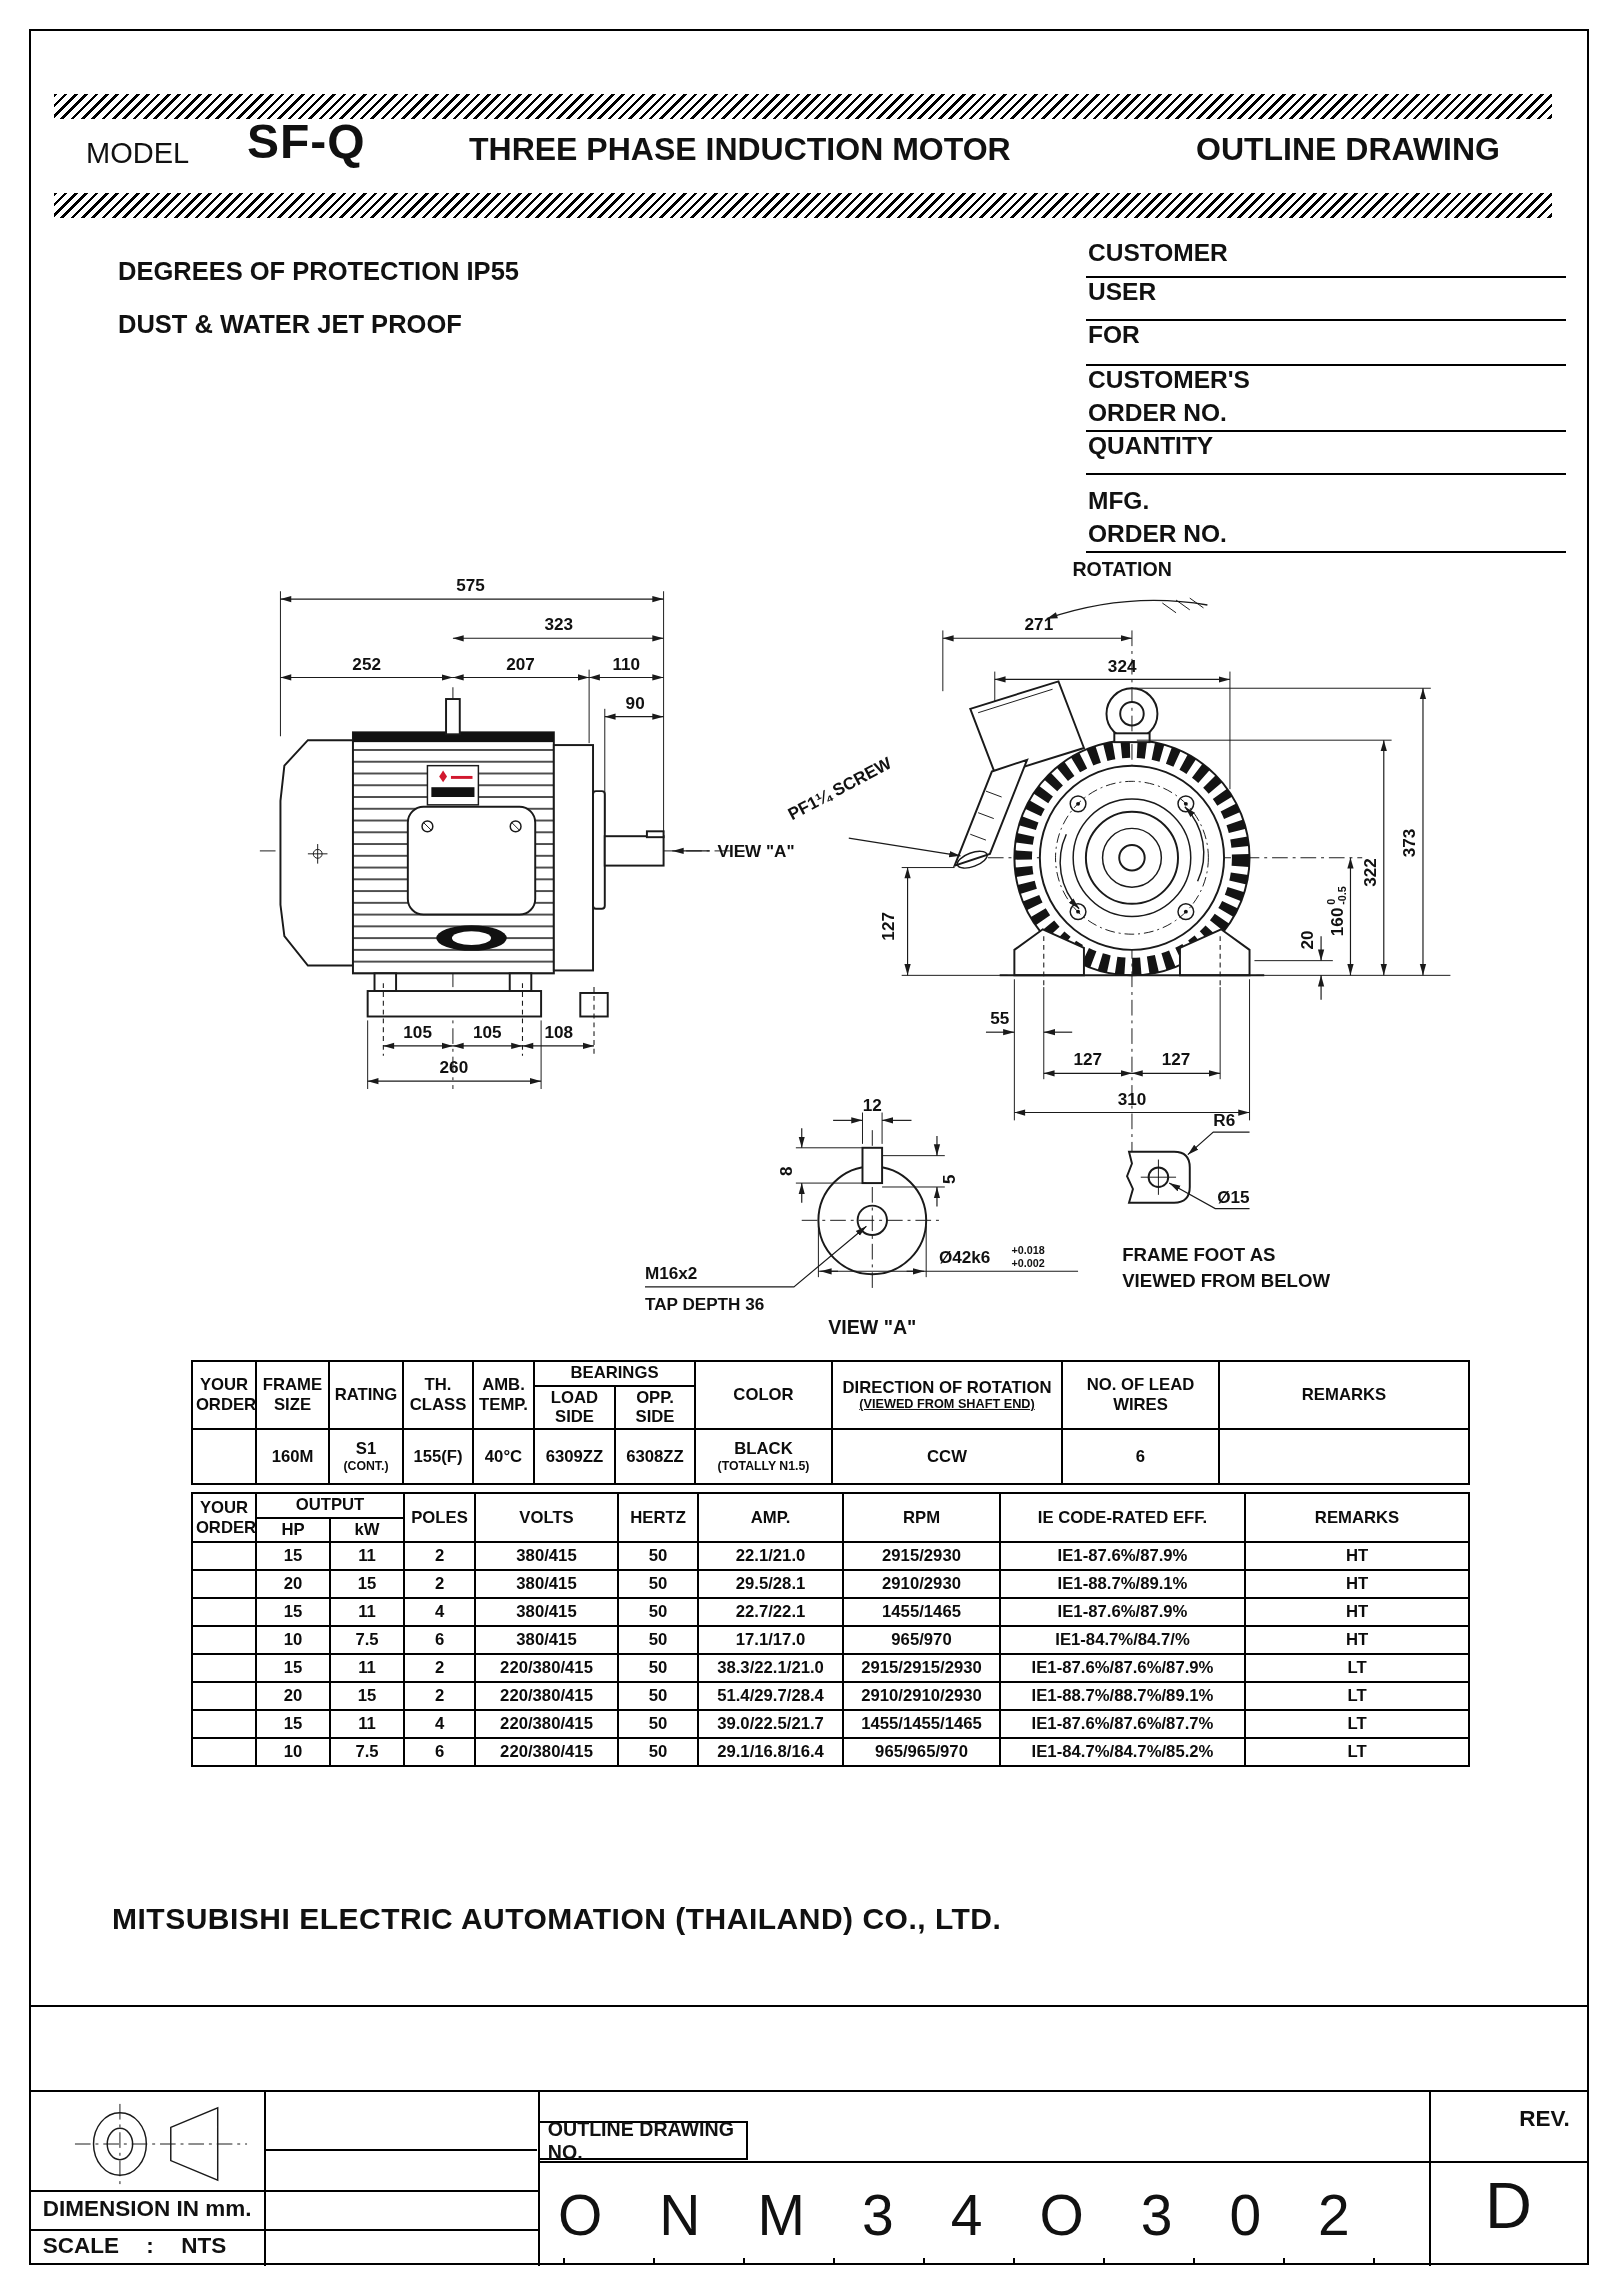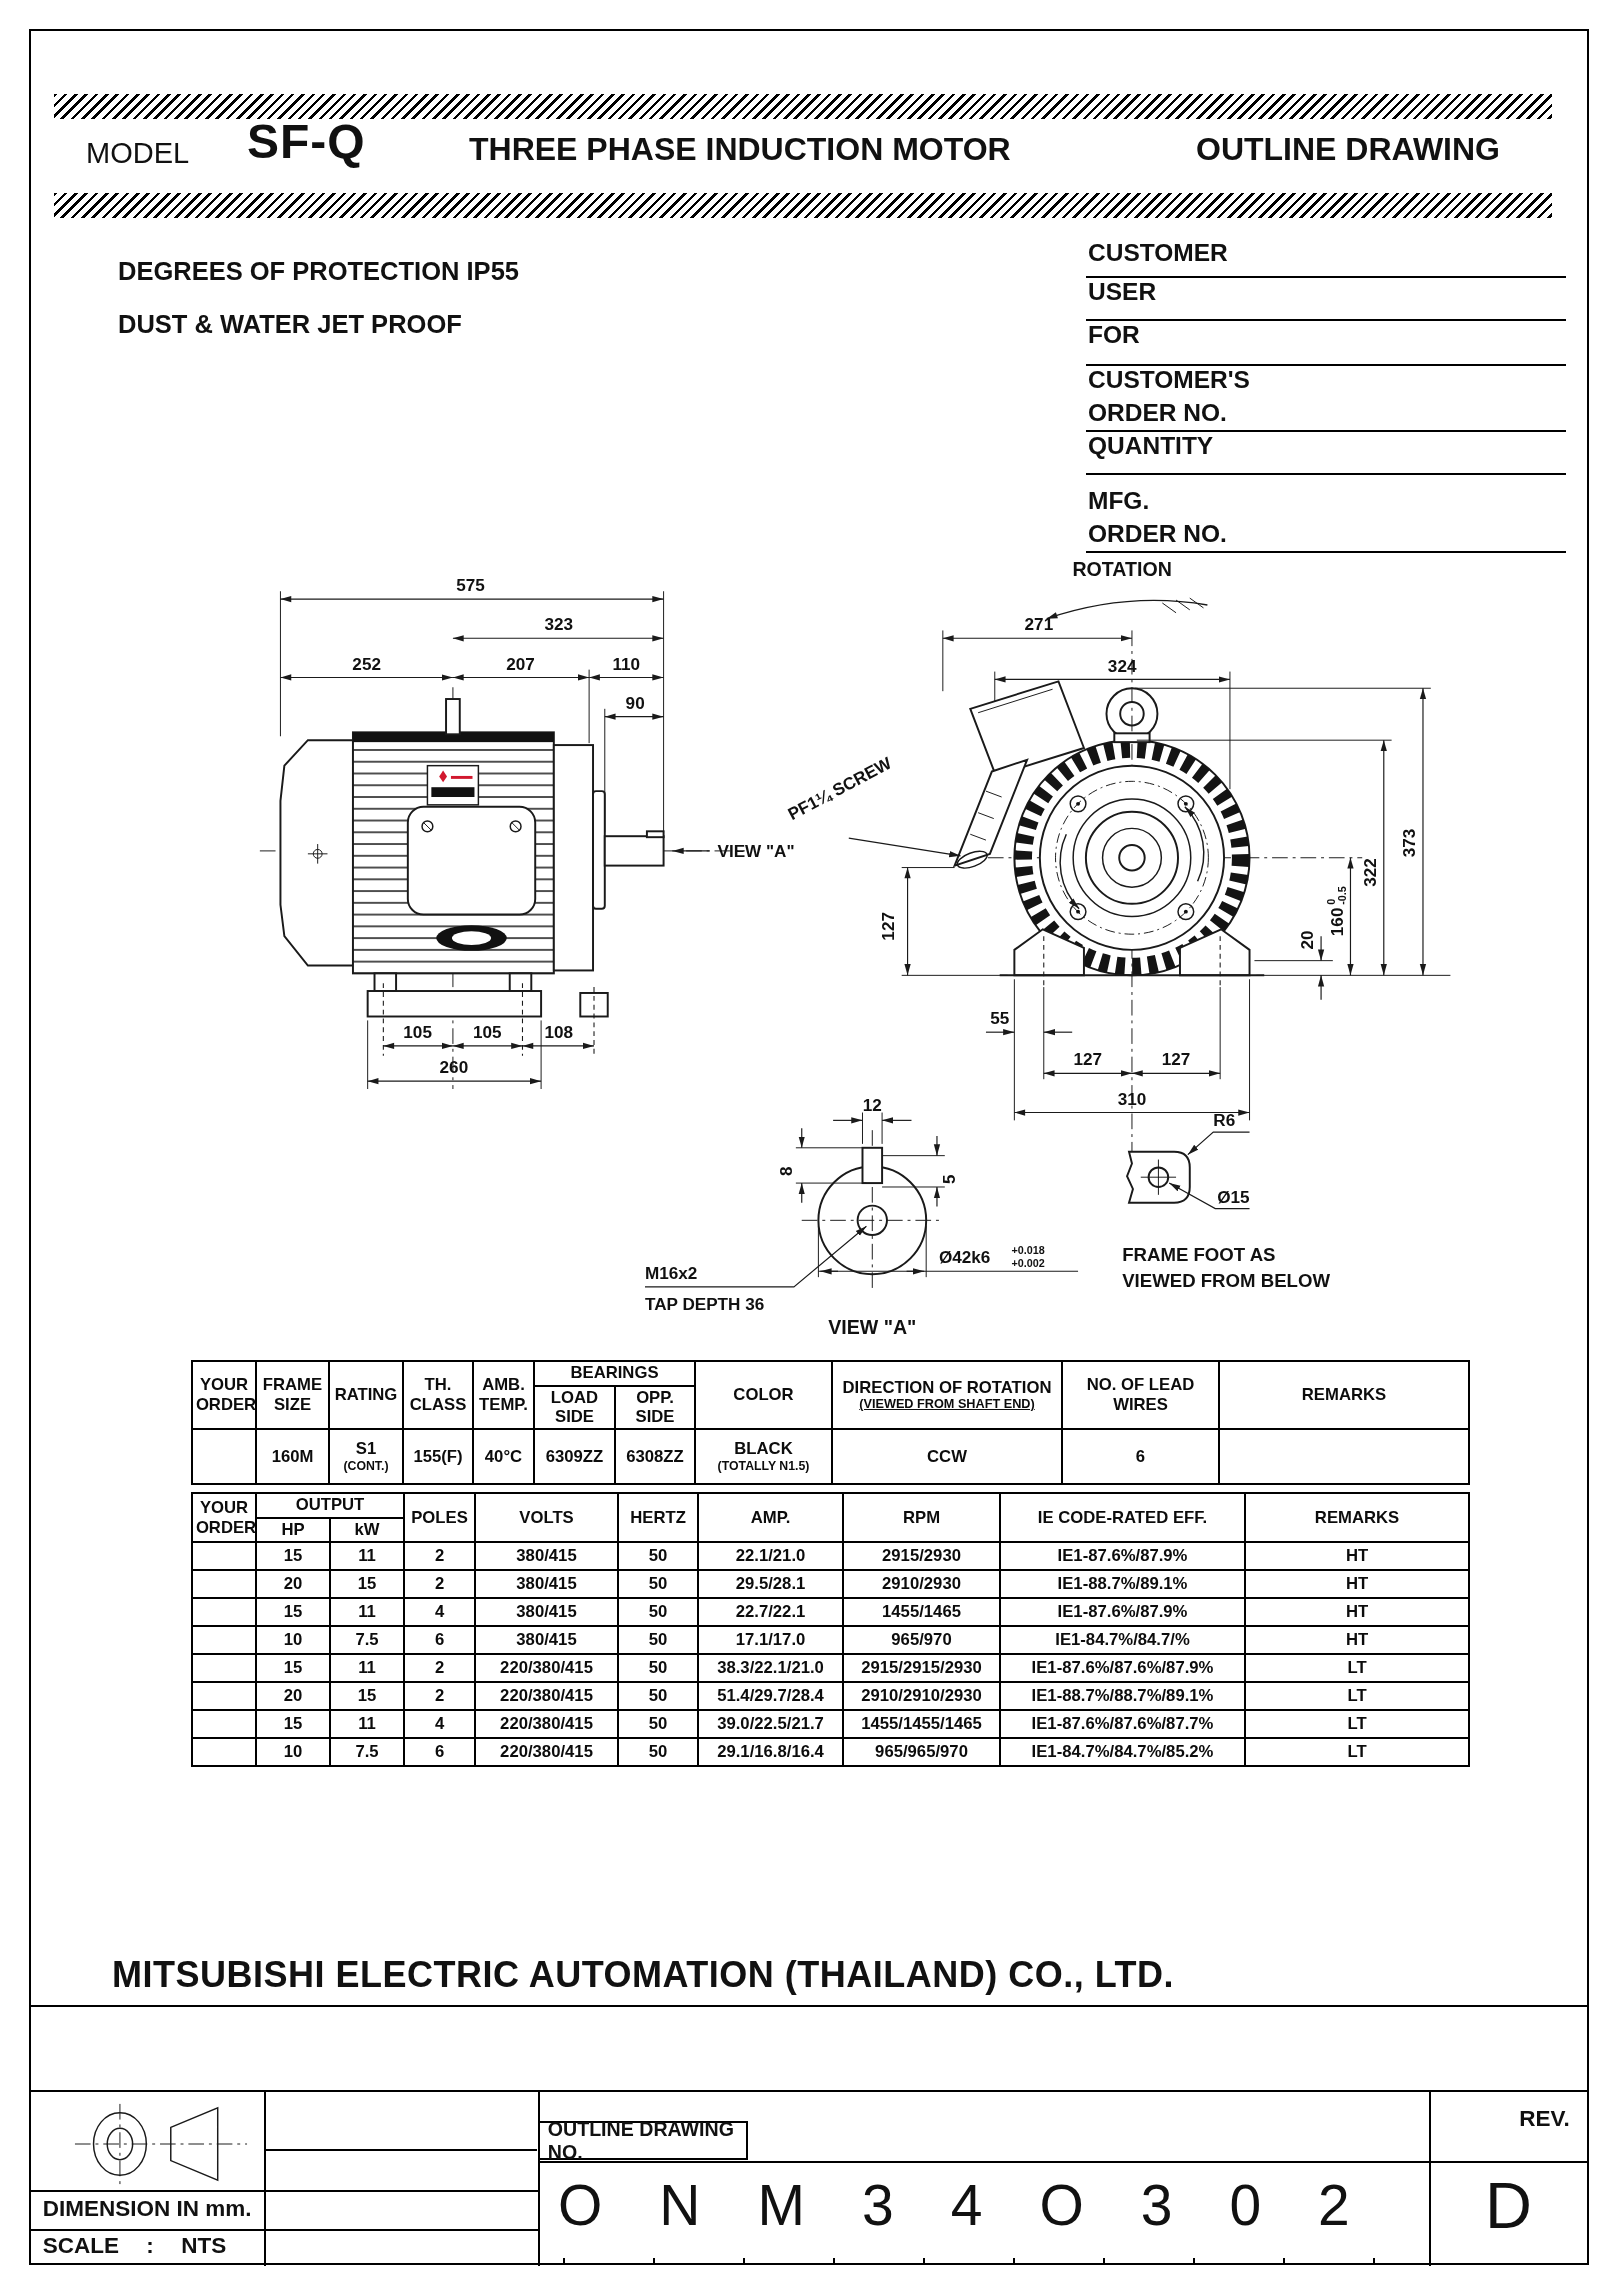--- a/index.html
+++ b/index.html
@@ -27,28 +27,28 @@
   .spec-table{top:1360px;width:1276px;}
   .rating-table{top:1492px;width:1276px;}
   .spec-table td,.spec-table th,.rating-table td,.rating-table th{
         border:2px solid #000;padding:1px 2.9px;line-height:1.18;vertical-align:middle;}
   .spec-table{border:2.9px solid #000;} .rating-table{border:2.9px solid #000;}
   .hrow{height:24.5px;} .drow{height:55px;text-align:center;} .rrow{height:28px;}
   .sub{display:block;font-size:12.3px;font-weight:700;}
   .small-hdr{font-size:12.7px;display:block;text-decoration:underline;}
   
   .footline{position:absolute;left:29px;top:2005px;width:1558px;border-top:2.5px solid #000;}
-  .company{position:absolute;left:112px;top:1954px;font-size:36px;font-weight:600;letter-spacing:0.5px;}
+  .company{position:absolute;left:112px;top:1902px;font-size:30px;font-weight:600;letter-spacing:0.5px;}
   .tblock{position:absolute;left:29px;top:2090px;width:1558px;height:174px;border-top:2.5px solid #000;}
   .vln{position:absolute;top:0;bottom:0;width:2px;background:#000;}
   .hln{position:absolute;height:2px;background:#000;}
   .odn-box{position:absolute;left:509px;top:29px;width:210px;height:39px;border:2px solid #000;
            font-size:19.6px;font-weight:700;display:flex;align-items:center;padding-left:7.8px;box-sizing:border-box;}
   .numline{position:absolute;left:509px;top:69px;right:0;height:2px;background:#000;}
-  .dwgnum{position:absolute;left:529px;top:80px;width:863px;font-size:57px;font-weight:500;
+  .dwgnum{position:absolute;left:529px;top:90px;width:863px;font-size:57px;font-weight:500;
           letter-spacing:57px;white-space:nowrap;}
   .revlbl{position:absolute;left:1400px;top:13.7px;width:159px;text-align:center;font-size:22.5px;font-weight:700;padding-left:36px;}
   .revval{position:absolute;left:1400px;top:76px;width:159px;text-align:center;font-size:65px;font-weight:500;}
   .ticks{position:absolute;left:534px;top:166px;width:882px;height:6.9px;
          background:repeating-linear-gradient(90deg,#000 0 2px,transparent 2px 90px);}
   .dimnote{position:absolute;left:13.7px;top:104px;font-size:22.5px;font-weight:700;}
   .scalenote{position:absolute;left:13.7px;top:141px;font-size:22.5px;font-weight:700;}
   .scalenote span{margin-right:27.4px;}
   .projsym{position:absolute;left:44px;top:7.8px;}
   

